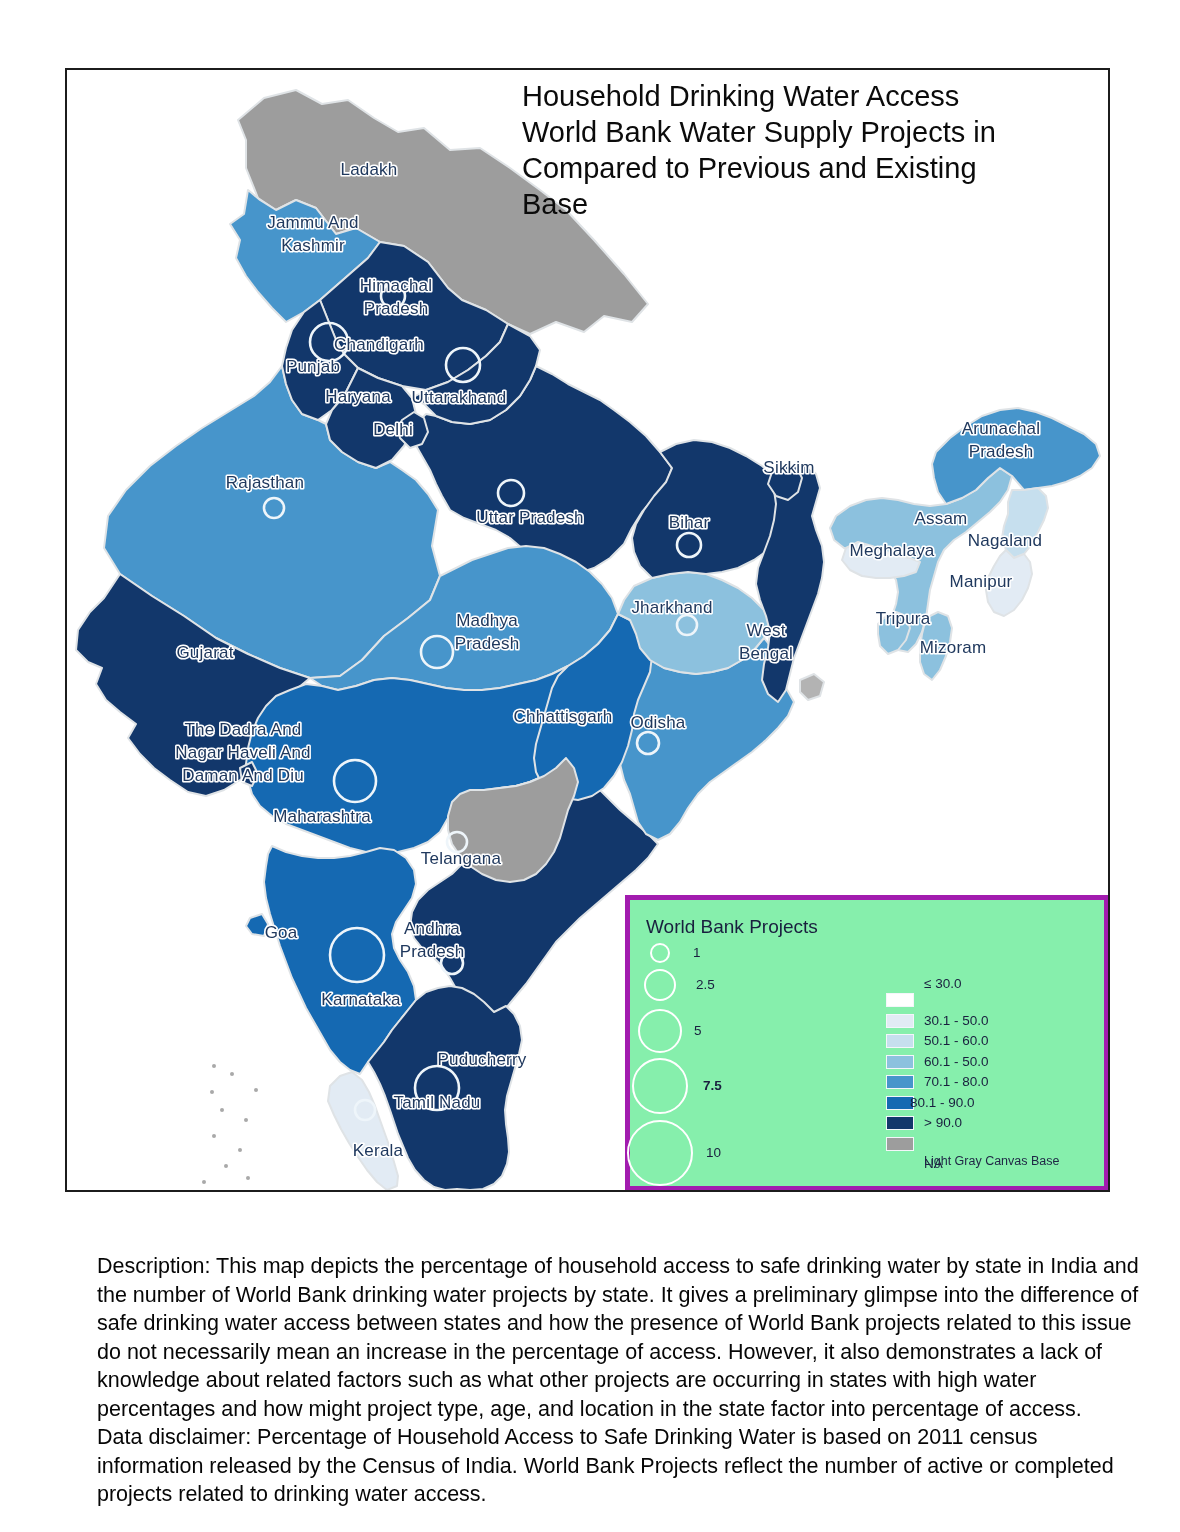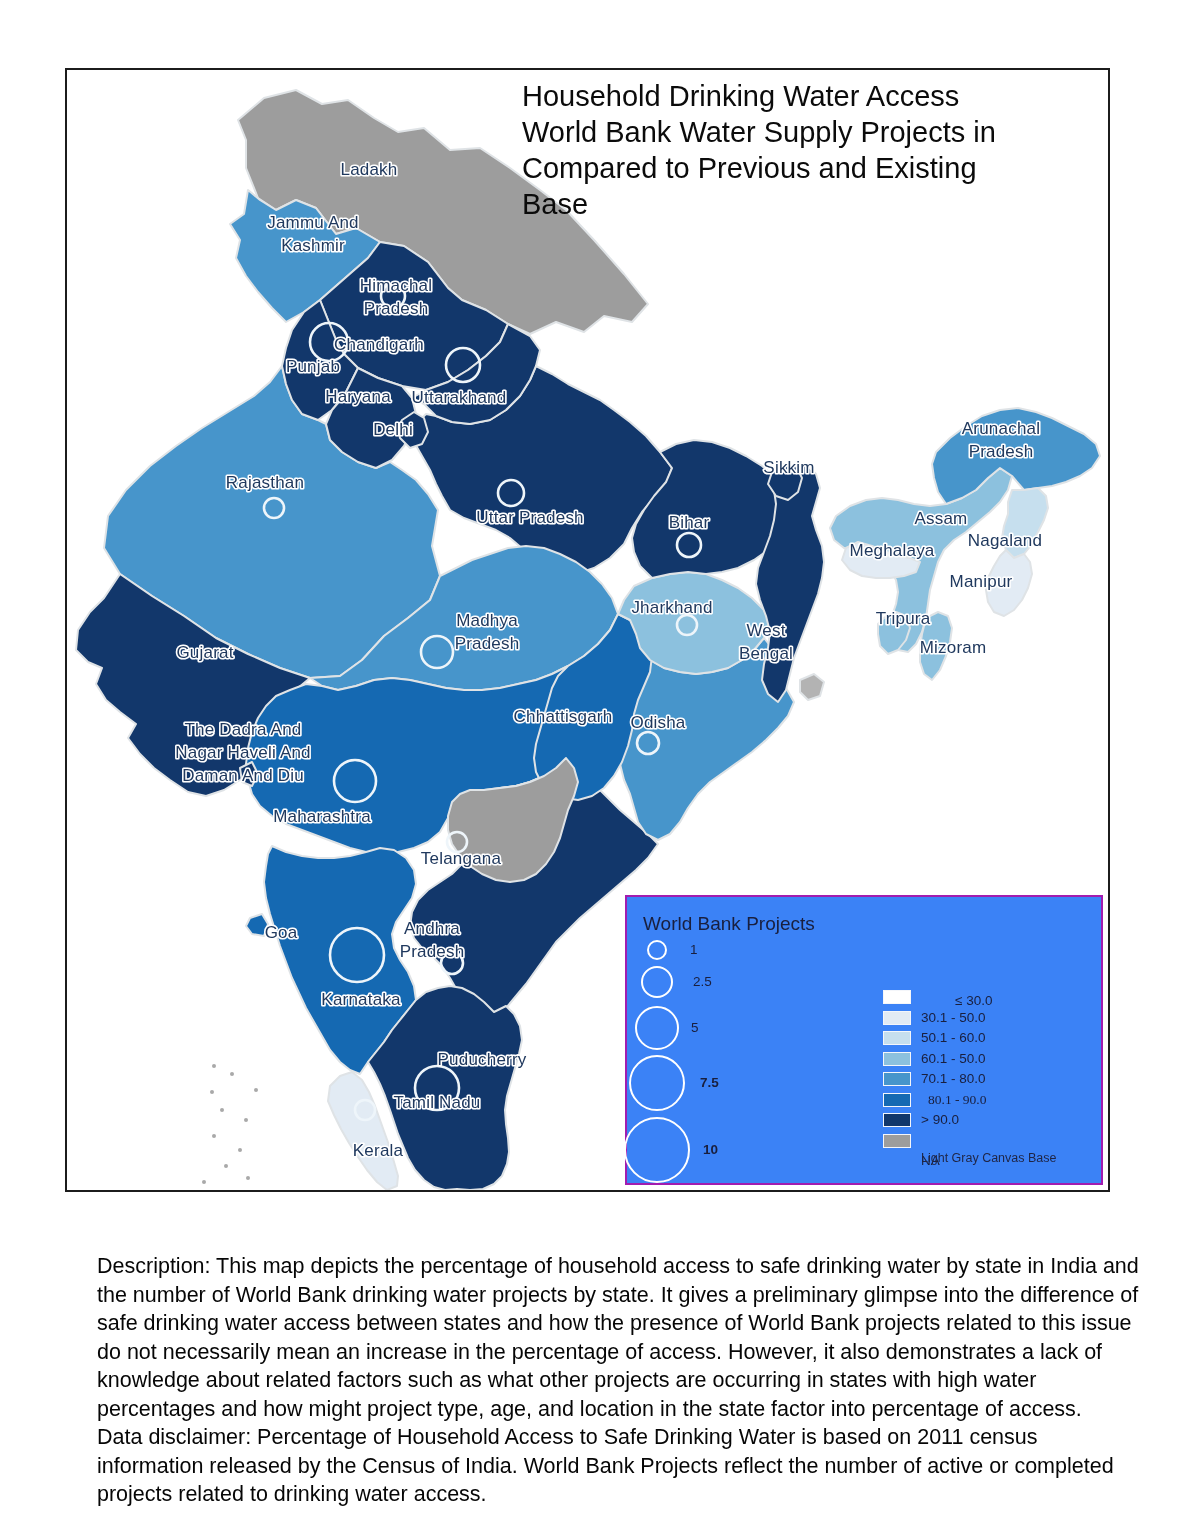--- a/index.html
+++ b/index.html
@@ -11,21 +11,21 @@
     position:absolute;left:65px;top:68px;width:1041px;height:1120px;
     border:2px solid #1c1c1c;background:#ffffff;overflow:hidden;
   }
   .map-svg{position:absolute;left:0;top:0;}
   .map-title{
     position:absolute;left:455px;top:8px;width:600px;
     text-align:left;font-size:29px;line-height:36px;color:#0b0b0b;
   }
   .legend{
     position:absolute;left:558px;top:825px;width:474px;height:286px;
-    background:#3b82f6;border:2px solid #a21caf;
+    background:#86efac;border:5px solid #a21caf;
   }
   .lg-title{position:absolute;font-size:19px;color:#191f3e;}
   .lg-circle{position:absolute;border:2.5px solid #ffffff;border-radius:50%;box-sizing:border-box;}
   .lg-circle-label{position:absolute;font-size:13.5px;color:#191f3e;}
   .lg-swatch{position:absolute;width:28px;height:14px;border:1px solid #f4f6fa;box-sizing:border-box;}
   .lg-class-label{position:absolute;font-size:13.5px;color:#191f3e;white-space:nowrap;}
   .lg-note{position:absolute;font-size:12.5px;color:#1f2545;white-space:nowrap;}
   .description{
     position:absolute;left:65px;top:1252px;width:1047px;
     font-size:21.5px;line-height:28.5px;color:#060606;margin-left:32px;
@@ -160,36 +160,36 @@
     <div id="lg-circles">
         <div class="lg-circle" style="width: 20px; height: 20px; left: 20px; top: 43px;"></div>
         <div class="lg-circle-label" style="left: 63px; top: 45px;">1</div>
         <div class="lg-circle" style="width: 32px; height: 32px; left: 14px; top: 69px;"></div>
         <div class="lg-circle-label" style="left: 66px; top: 77px;">2.5</div>
         <div class="lg-circle" style="width: 44px; height: 44px; left: 8px; top: 109px;"></div>
         <div class="lg-circle-label" style="left: 64px; top: 123px;">5</div>
         <div class="lg-circle" style="width: 56px; height: 56px; left: 2px; top: 158px;"></div>
         <div class="lg-circle-label" style="left: 73px; top: 178px; font-weight: bold;">7.5</div>
         <div class="lg-circle" style="width: 66px; height: 66px; left: -3px; top: 220px;"></div>
-        <div class="lg-circle-label" style="left: 76px; top: 245px; font-weight: bold;">10</div>
+        <div class="lg-circle-label" style="left: 76px; top: 245px;">10</div>
       </div>
 
     <div id="lg-classes">
         <div class="lg-swatch" style="left: 256px; top: 93px; background: rgb(255, 255, 255);"></div>
-        <div class="lg-class-label" style="left: 294px; top: 96px; margin-left: 34px;">≤ 30.0</div>
+        <div class="lg-class-label" style="left: 294px; top: 76px;">≤ 30.0</div>
         <div class="lg-swatch" style="left: 256px; top: 113.5px; background: rgb(226, 235, 244);"></div>
         <div class="lg-class-label" style="left: 294px; top: 112.5px;">30.1 - 50.0</div>
         <div class="lg-swatch" style="left: 256px; top: 134px; background: rgb(198, 223, 238);"></div>
         <div class="lg-class-label" style="left: 294px; top: 133px;">50.1 - 60.0</div>
         <div class="lg-swatch" style="left: 256px; top: 154.5px; background: rgb(140, 193, 222);"></div>
         <div class="lg-class-label" style="left: 294px; top: 153.5px;">60.1 - 50.0</div>
         <div class="lg-swatch" style="left: 256px; top: 175px; background: rgb(71, 149, 203);"></div>
         <div class="lg-class-label" style="left: 294px; top: 174px;">70.1 - 80.0</div>
         <div class="lg-swatch" style="left: 256px; top: 195.5px; background: rgb(21, 105, 178);"></div>
-        <div class="lg-class-label" style="left: 301px; top: 194.5px; font-family: Liberation Serif, serif;">80.1 - 90.0</div>
+        <div class="lg-class-label" style="left: 280px; top: 194.5px;">80.1 - 90.0</div>
         <div class="lg-swatch" style="left: 256px; top: 216px; background: rgb(18, 55, 107);"></div>
         <div class="lg-class-label" style="left: 294px; top: 215px;">&gt; 90.0</div>
         <div class="lg-swatch" style="left: 256px; top: 236.5px; background: rgb(157, 157, 157);"></div>
         <div class="lg-class-label" style="left: 294px; top: 235.5px; margin-top: 20px;">NA</div>
       </div>
     <div class="lg-note" style="left:294px;top:254px;">Light Gray Canvas Base</div>
   </div>
 </div>
 
 <div class="description">

